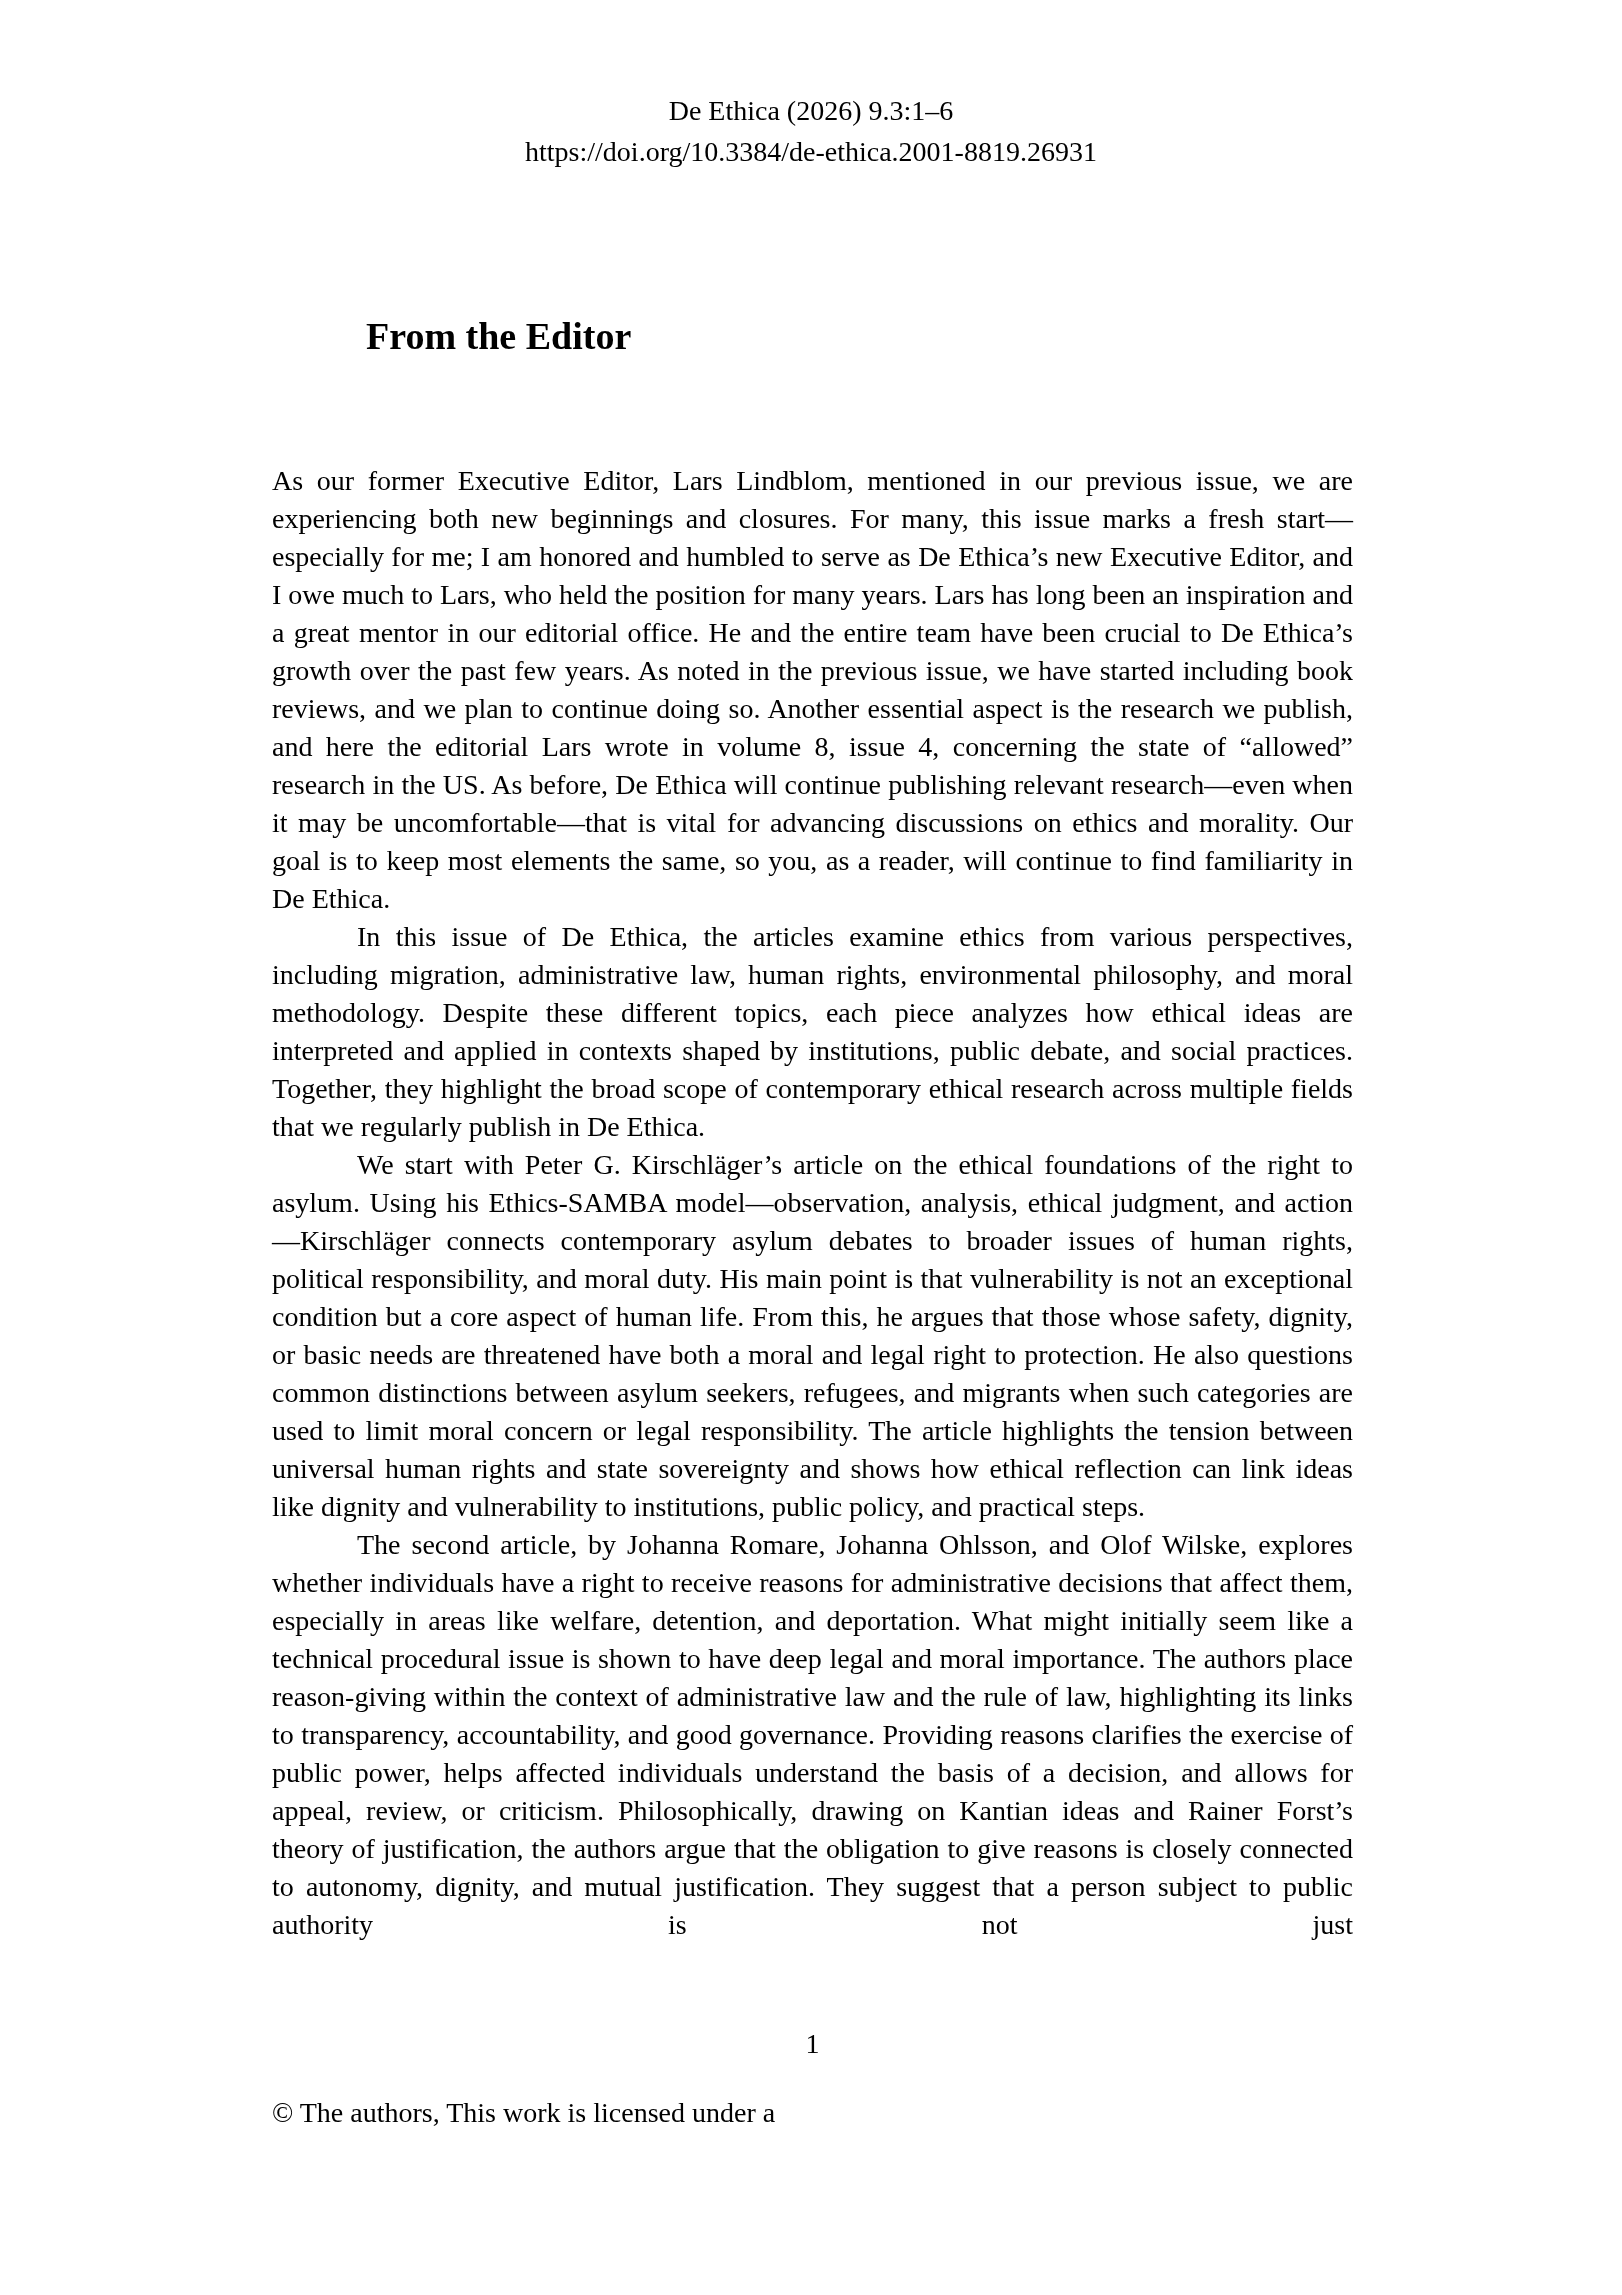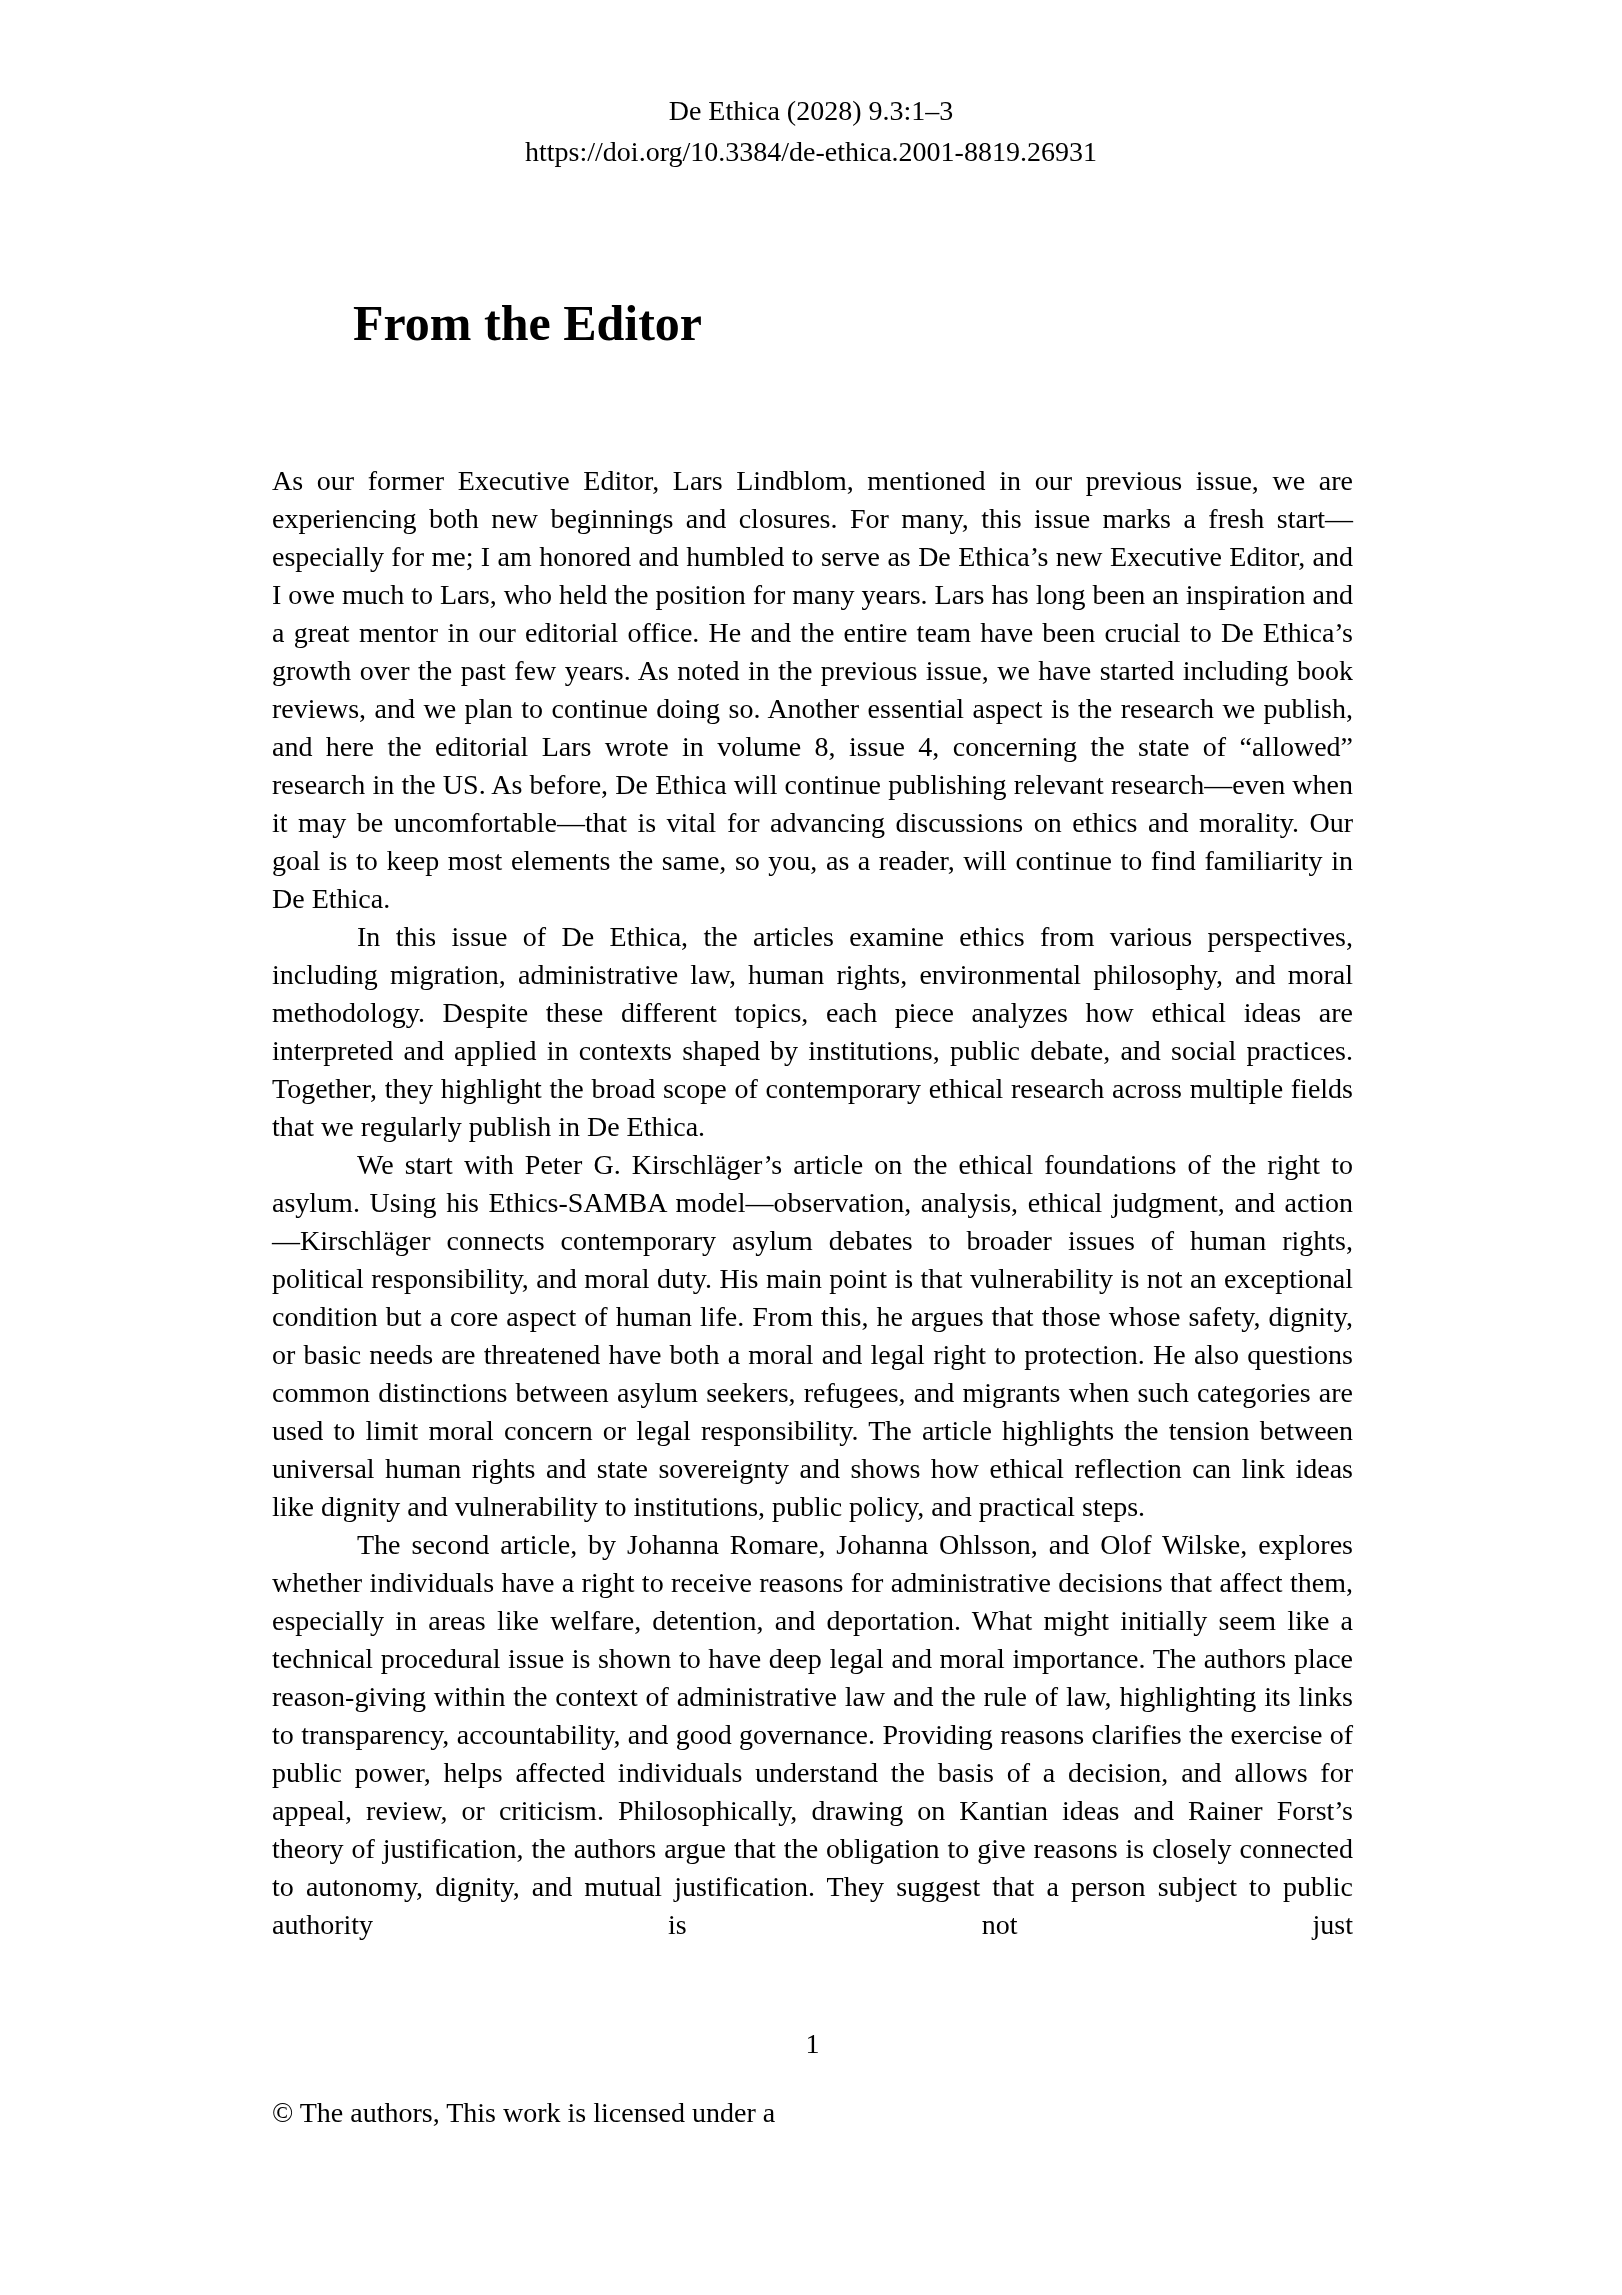--- a/index.html
+++ b/index.html
@@ -23,22 +23,22 @@
     right: 0;
     text-align: center;
     font-size: 28px;
     line-height: 41px;
     color: #000000;
   }
   .article-title {
     position: absolute;
     top: 302px;
     left: 353px;
-    margin: 0;
-    font-size: 50px;
+    margin: 13px;
+    font-size: 38px;
     font-weight: bold;
     line-height: 43px;
     color: #000000;
   }
   .article-body {
     position: absolute;
     top: 462px;
     left: 272px;
     width: 1081px;
     font-size: 28px;
@@ -75,21 +75,21 @@
     font-size: 28px;
     line-height: 40px;
   }
 </style>
 </head>
 <body>
 
 <div class="page">
 
   <header class="page-header">
-    <div class="header-line">De Ethica (2028) 9.3:1–3</div>
+    <div class="header-line">De Ethica (2026) 9.3:1–6</div>
     <div class="header-line">https://doi.org/10.3384/de-ethica.2001-8819.26931</div>
   </header>
 
   <h1 class="article-title">From the Editor</h1>
 
   <main class="article-body">
     <p class="para first">As our former Executive Editor, Lars Lindblom, mentioned in our previous issue, we are experiencing both new beginnings and closures. For many, this issue marks a fresh start—especially for me; I am honored and humbled to serve as De Ethica’s new Executive Editor, and I owe much to Lars, who held the position for many years. Lars has long been an inspiration and a great mentor in our editorial office. He and the entire team have been crucial to De Ethica’s growth over the past few years. As noted in the previous issue, we have started including book reviews, and we plan to continue doing so. Another essential aspect is the research we publish, and here the editorial Lars wrote in volume 8, issue 4, concerning the state of “allowed” research in the US. As before, De Ethica will continue publishing relevant research—even when it may be uncomfortable—that is vital for advancing discussions on ethics and morality. Our goal is to keep most elements the same, so you, as a reader, will continue to find familiarity in De Ethica.</p>
     <p class="para">In this issue of De Ethica, the articles examine ethics from various perspectives, including migration, administrative law, human rights, environmental philosophy, and moral methodology. Despite these different topics, each piece analyzes how ethical ideas are interpreted and applied in contexts shaped by institutions, public debate, and social practices. Together, they highlight the broad scope of contemporary ethical research across multiple fields that we regularly publish in De Ethica.</p>
     <p class="para">We start with Peter G. Kirschläger’s article on the ethical foundations of the right to asylum. Using his Ethics-SAMBA model—observation, analysis, ethical judgment, and action—Kirschläger connects contemporary asylum debates to broader issues of human rights, political responsibility, and moral duty. His main point is that vulnerability is not an exceptional condition but a core aspect of human life. From this, he argues that those whose safety, dignity, or basic needs are threatened have both a moral and legal right to protection. He also questions common distinctions between asylum seekers, refugees, and migrants when such categories are used to limit moral concern or legal responsibility. The article highlights the tension between universal human rights and state sovereignty and shows how ethical reflection can link ideas like dignity and vulnerability to institutions, public policy, and practical steps.</p>
     <p class="para continued">The second article, by Johanna Romare, Johanna Ohlsson, and Olof Wilske, explores whether individuals have a right to receive reasons for administrative decisions that affect them, especially in areas like welfare, detention, and deportation. What might initially seem like a technical procedural issue is shown to have deep legal and moral importance. The authors place reason-giving within the context of administrative law and the rule of law, highlighting its links to transparency, accountability, and good governance. Providing reasons clarifies the exercise of public power, helps affected individuals understand the basis of a decision, and allows for appeal, review, or criticism. Philosophically, drawing on Kantian ideas and Rainer Forst’s theory of justification, the authors argue that the obligation to give reasons is closely connected to autonomy, dignity, and mutual justification. They suggest that a person subject to public authority is not just</p>

